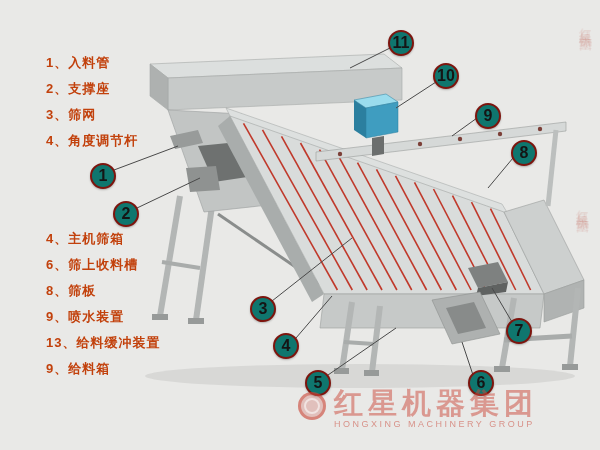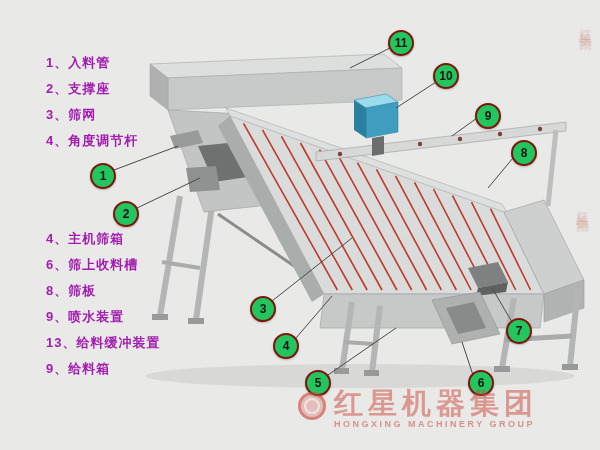--- a/index.html
+++ b/index.html
@@ -8,37 +8,37 @@
     background:#e9e9e7;
     font-family:"Liberation Sans",sans-serif;
   }
   svg.machine{position:absolute;left:0;top:0}
   
   .legend{position:absolute;left:46px;display:flex;flex-direction:column}
   .legend-upper{top:50px}
   .legend-lower{top:226px}
   .legend-item{
     height:26px;line-height:26px;font-size:13px;font-weight:700;
-    color:#a21caf;letter-spacing:1px;white-space:nowrap;
+    color:#c2410c;letter-spacing:1px;white-space:nowrap;
   }
   
   .callout{
     position:absolute;width:22px;height:22px;border-radius:50%;
-    border:2px solid #7d150e;background:#22c55e;color:#151515;
-    font-size:12px;font-weight:700;display:flex;align-items:center;justify-content:center;
+    border:2px solid #7d150e;background:#0f766e;color:#151515;
+    font-size:16px;font-weight:700;display:flex;align-items:center;justify-content:center;
     box-shadow:0 1px 2px rgba(0,0,0,.25);
   }
   
   .watermark{position:absolute;left:298px;top:388px;display:flex;align-items:flex-start;gap:8px}
   .wm-logo{width:28px;height:28px;border-radius:50%;border:3px solid rgba(203,72,58,.5);
     background:rgba(203,72,58,.25);box-sizing:border-box;position:relative;margin-top:4px}
   .wm-logo::after{content:"";position:absolute;inset:3px;border-radius:50%;border:2px solid rgba(255,255,255,.55)}
   .wm-col{display:flex;flex-direction:column}
   .wm-brand{font-size:29px;font-weight:700;color:rgba(203,72,58,.5);letter-spacing:5px;line-height:30px;white-space:nowrap}
-  .wm-sub{font-size:9px;font-weight:700;letter-spacing:2.5px;color:rgba(203,72,58,.55);white-space:nowrap;margin-top:1px}
+  .wm-sub{font-size:9px;font-weight:400;letter-spacing:2.5px;color:rgba(203,72,58,.55);white-space:nowrap;margin-top:1px}
   .wm-faint{position:absolute;color:rgba(190,80,66,.08);font-size:13px;font-weight:700;letter-spacing:2px;writing-mode:vertical-rl;pointer-events:none}
   #wmf1{right:6px;top:18px}
   #wmf2{right:9px;top:200px}
 </style>
 </head>
 <body>
 
 <div class="stage">
 
   <svg class="machine" width="600" height="450" viewBox="0 0 600 450">

